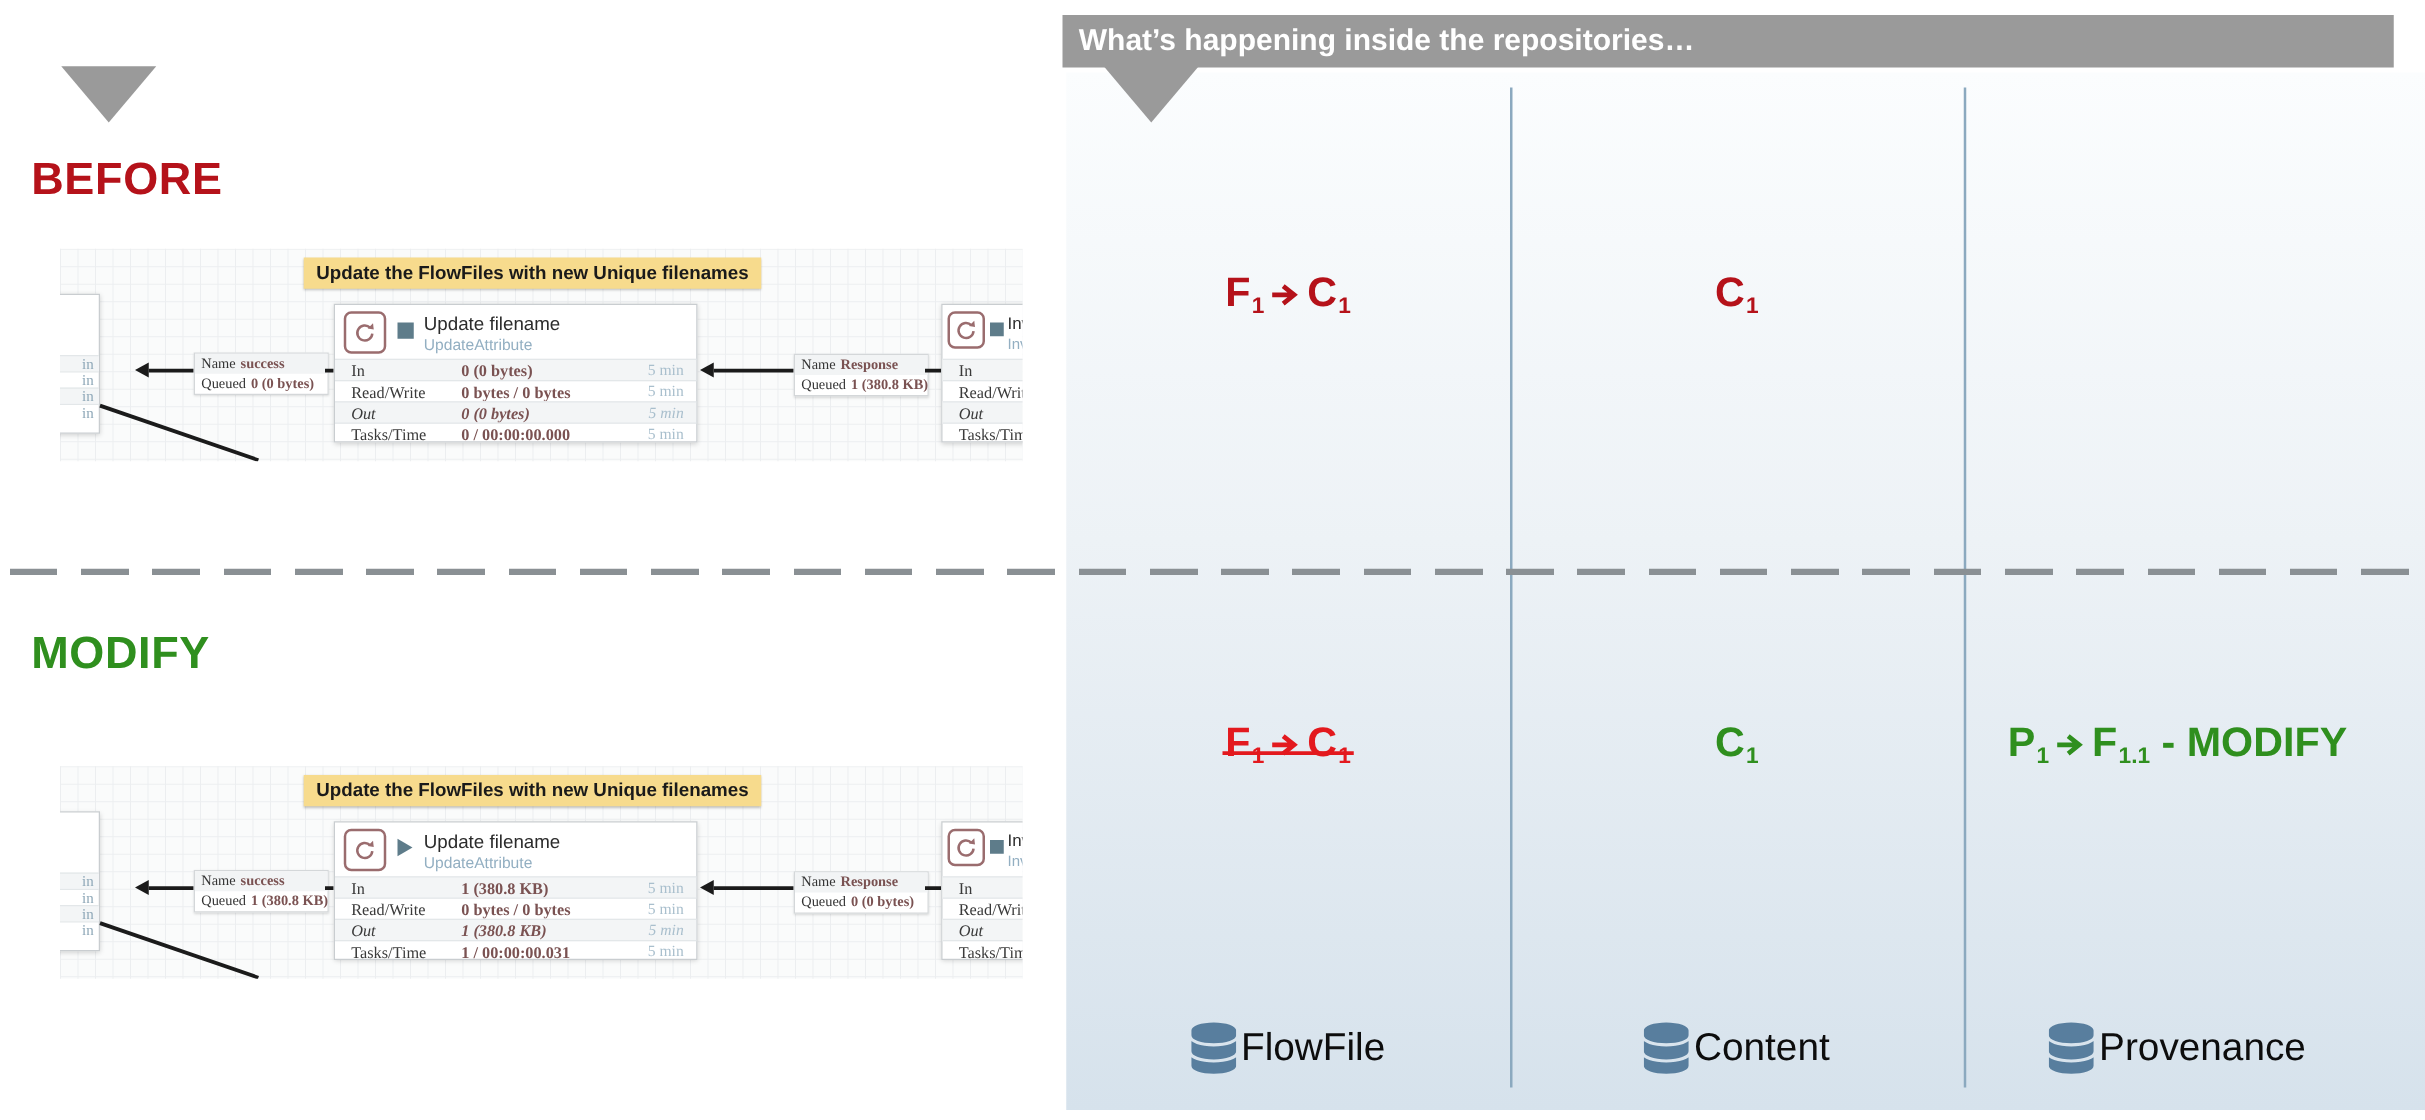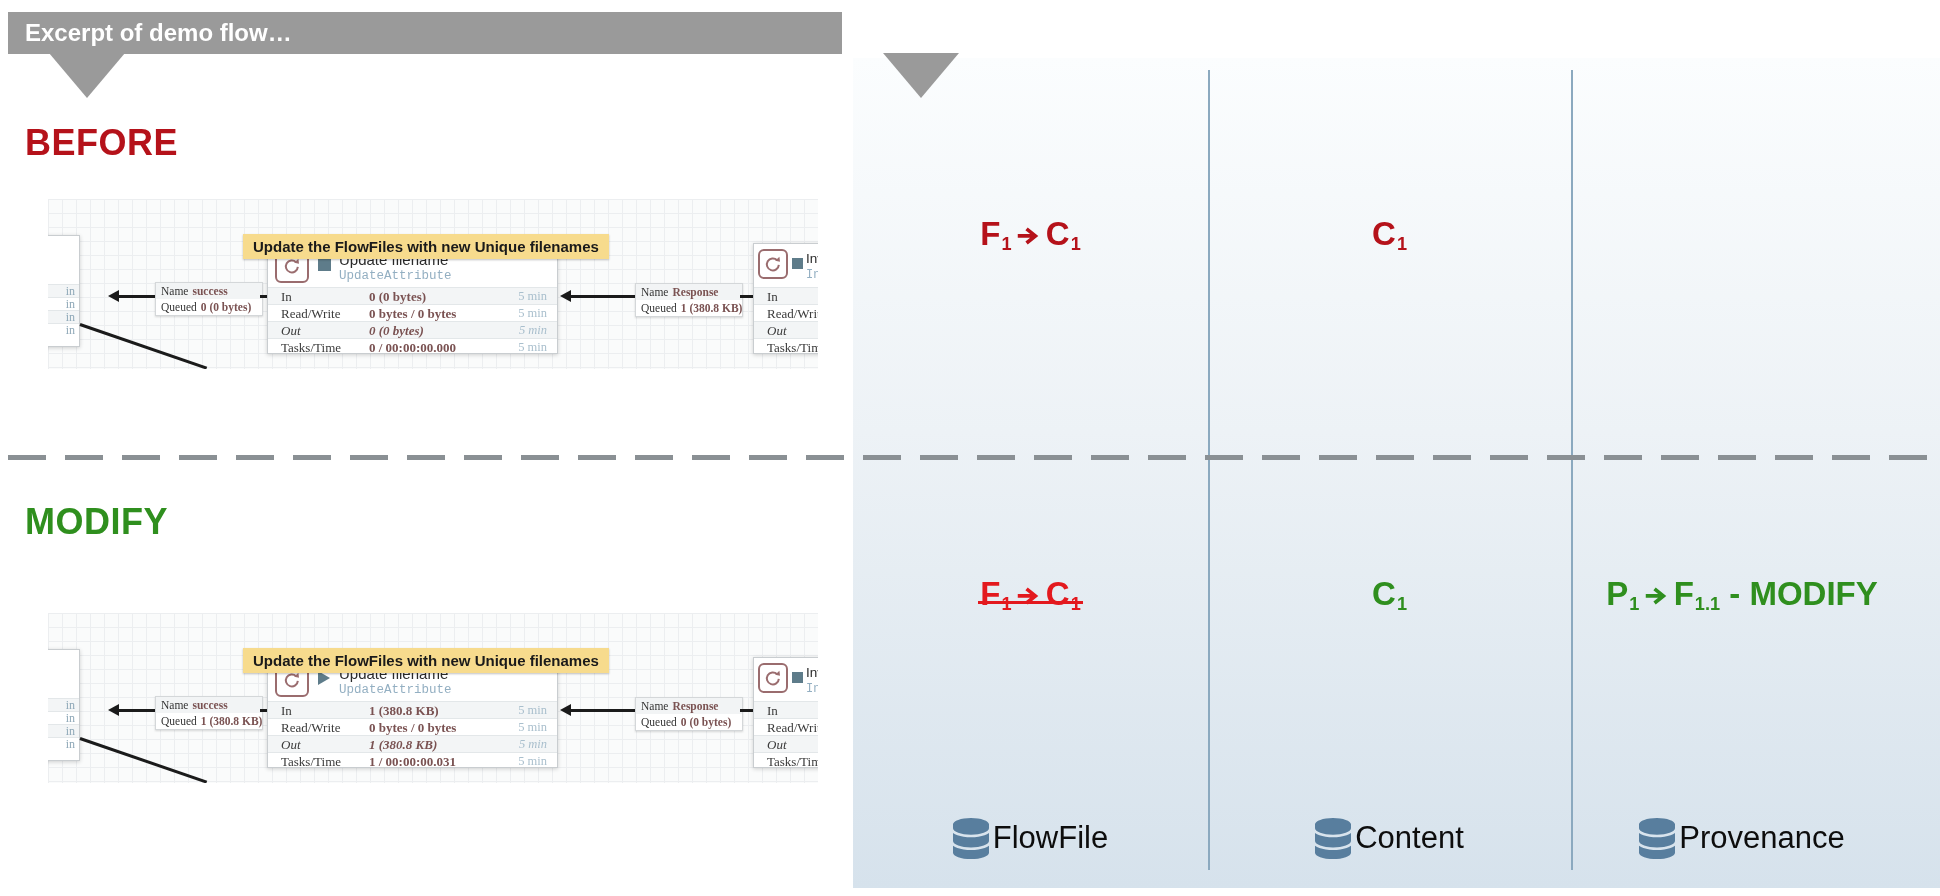--- a/index.html
+++ b/index.html
@@ -36,37 +36,37 @@
   .flow-shot{position:absolute;left:48px;width:770px;height:170px;overflow:hidden;
       background-color:#fafbfb;
       background-image:linear-gradient(#eceef0 1px,transparent 1px),
                        linear-gradient(90deg,#eceef0 1px,transparent 1px);
       background-size:14px 14px;}
   .flow-before{top:199px;}
   .flow-after{top:613px;}
 
   .caption{position:absolute;left:195px;top:7px;height:25px;line-height:25px;padding:0 10px;
       background:var(--caption-bg,#F7DB8D);color:#1a1a1a;font-size:15px;font-weight:bold;
-      white-space:nowrap;box-shadow:0 1px 2px rgba(0,0,0,.25);z-index:2;margin-top:28px;}
+      white-space:nowrap;box-shadow:0 1px 2px rgba(0,0,0,.25);z-index:2;}
 
   .proc{position:absolute;background:#fff;border:1px solid #c9cdd0;box-shadow:0 1px 4px rgba(0,0,0,.18);box-sizing:border-box;}
   .proc-main{left:219px;top:44px;width:291px;height:111px;padding-left:30px;}
   .proc-right{left:705px;top:44px;width:140px;height:111px;}
   .proc-left-partial{left:-44px;top:36px;width:76px;height:112px;}
 
   .proc-icon{position:absolute;left:7px;top:5px;width:30px;height:30px;border:2px solid var(--icon-maroon,#9a6c6e);
       border-radius:6px;color:var(--icon-maroon,#9a6c6e);display:flex;align-items:center;justify-content:center;}
   .proc-icon svg{width:20px;height:20px;}
   .proc-right .proc-icon{left:4px;width:26px;height:26px;}
   .stop-square{position:absolute;left:50px;top:14px;width:13px;height:13px;background:var(--state-slate,#5E7C8A);}
   .play-tri{position:absolute;left:50px;top:13px;width:0;height:0;border-top:7px solid transparent;
       border-bottom:7px solid transparent;border-left:12px solid var(--state-slate,#5E7C8A);}
   .proc-right .stop-square{left:38px;width:11px;height:11px;}
   .proc-title{position:absolute;left:71px;top:7px;font-size:15px;color:#2b2b2b;white-space:nowrap;}
-  .proc-sub{position:absolute;left:71px;top:25px;font-size:12.5px;color:var(--subtitle-blue,#93AFC2);white-space:nowrap;font-family:Liberation Mono, monospace;}
+  .proc-sub{position:absolute;left:71px;top:25px;font-size:12.5px;color:var(--subtitle-blue,#93AFC2);white-space:nowrap;}
   .proc-right .proc-title{left:52px;font-size:13.5px;}
   .proc-right .proc-sub{left:52px;top:24px;font-size:12px;}
 
   .srow{position:absolute;left:0;right:0;height:17px;display:flex;align-items:center;
       font-size:13px;border-top:1px solid #e3e7e9;font-family:"Liberation Serif",serif;white-space:nowrap;}
   .srow.odd{background:#f3f5f6;}
   .r0{top:43px;}.r1{top:60px;}.r2{top:77px;font-style:italic;}.r3{top:94px;}
   .slabel{color:#3a3a3a;width:88px;padding-left:13px;flex:none;}
   .sval{font-weight:bold;color:var(--maroon,#7A5252);flex:1;}
   .swin{color:var(--window-blue,#A9BFCD);padding-right:10px;font-size:12.5px;}
@@ -115,22 +115,22 @@
   
   .repo-footer-col{position:absolute;top:806px;height:64px;display:flex;align-items:center;
       justify-content:center;gap:4px;font-size:31px;color:#0d0d0d;z-index:3;}
   .db-icon{width:36px;height:45px;color:var(--db-icon,#587E9E);flex:none;}
 </style>
 </head>
 <body>
 
 <div class="canvas">
 
-  <div class="banner banner-left">
-    <span>Excerpt of demo flow…</span>
+  <div class="banner banner-right">
+    <span>What’s happening inside the repositories…</span>
   </div>
   <div class="tri tri-left"></div>
   <div class="tri tri-right"></div>
 
   <div class="repo-panel"></div>
   <div class="vline vline1"></div>
   <div class="vline vline2"></div>
 
   <div class="divider"></div>
 

